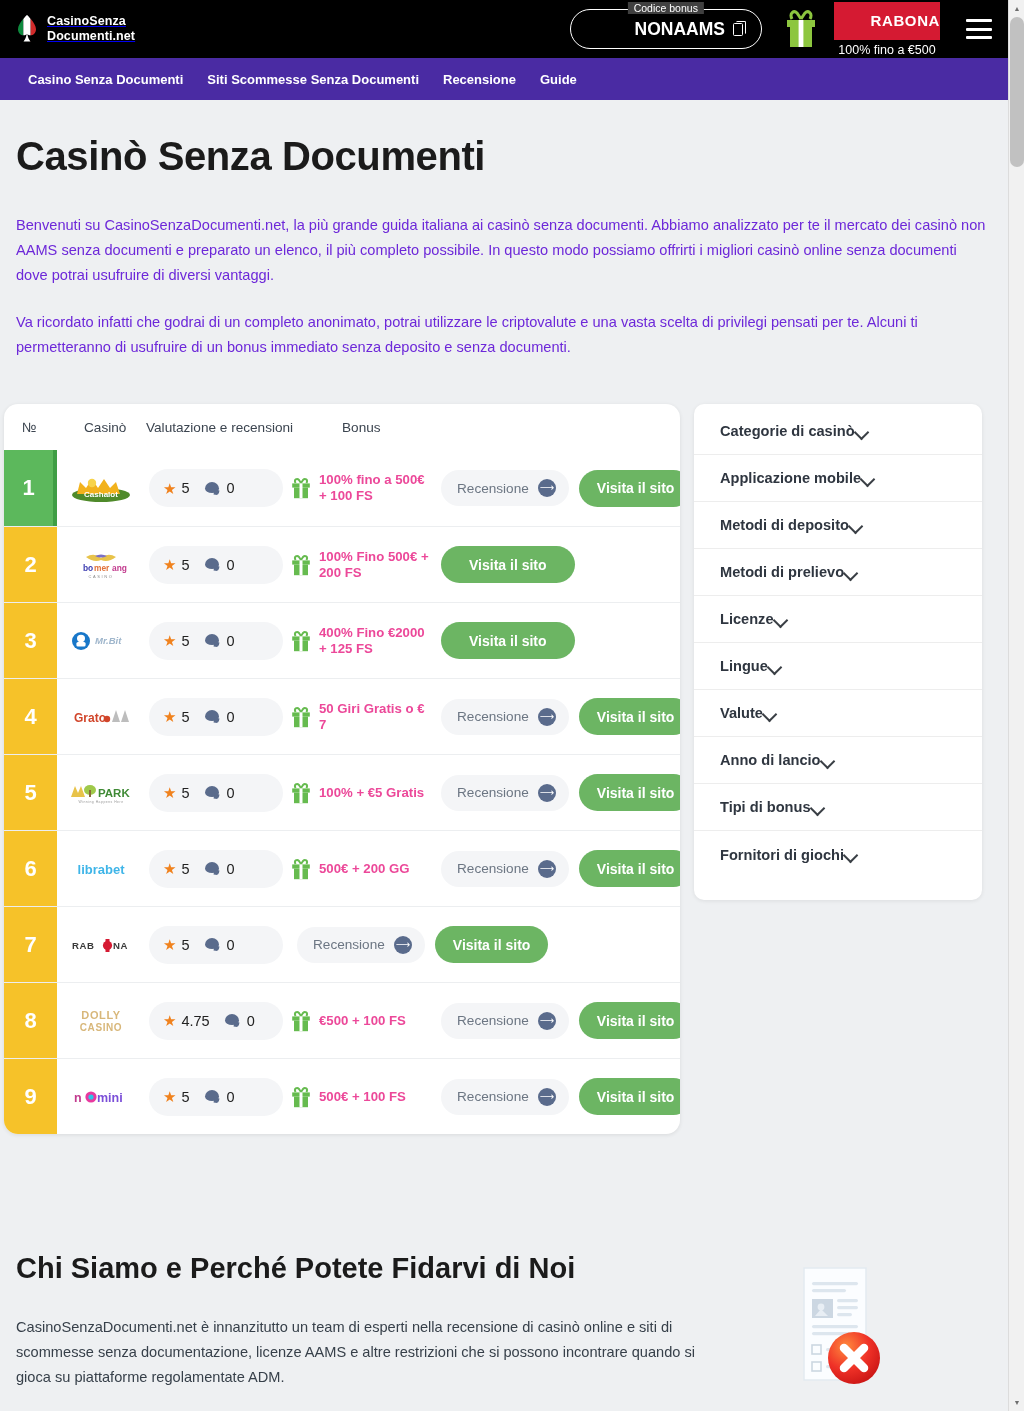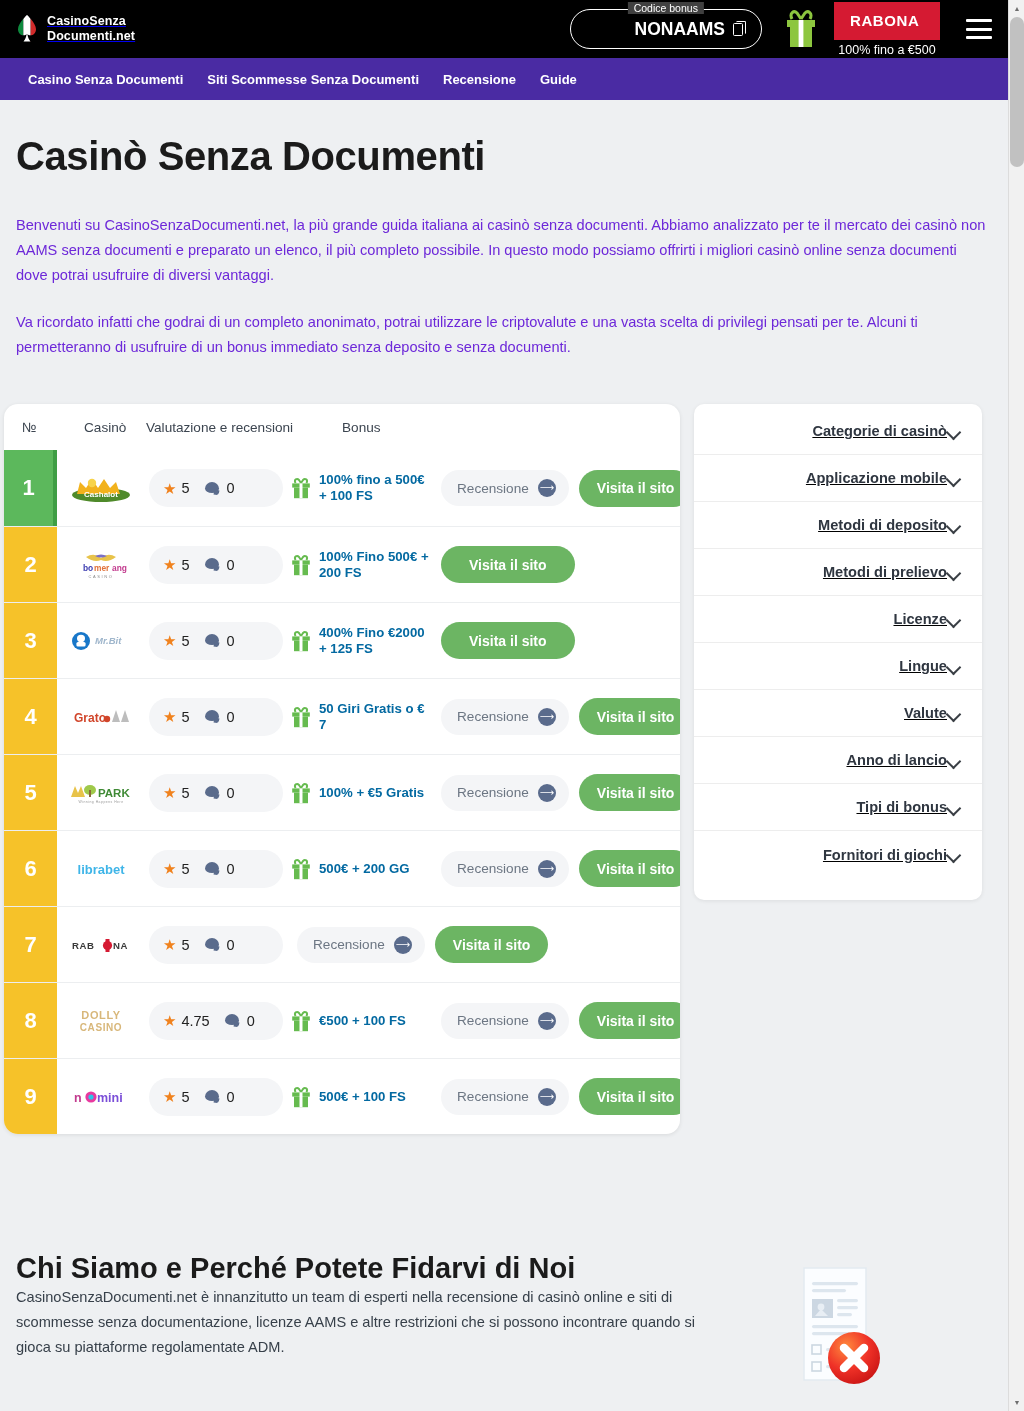--- a/index.html
+++ b/index.html
@@ -111,21 +111,21 @@
     border-radius: 1.5px;
     border-bottom: none; border-left: none;
   }
 
   .gift-big { width: 34px; height: 40px; position: relative; margin-right: 16px; flex:none;}
 
   .rabona-block { width: 106px; text-align: center; margin-right: 26px; }
   .rabona-logo {
     height: 38px;
     background: #d51a32;
-    display: flex; align-items: center; justify-content: flex-start; padding-left: 16px;
+    display: flex; align-items: center; justify-content: flex-end; padding-left: 16px;
   }
   .rabona-logo-text {
     color: #fff; font-weight: 700; font-size: 15px; letter-spacing: .6px;
   }
   .rabona-sub {
     color: #fff; font-size: 12.5px; margin-top: 3px; white-space: nowrap;
   }
   .burger { width: 26px; height: 20px; display: flex; flex-direction: column; justify-content: space-between; }
   .burger i { display: block; height: 3px; background: #fff; border-radius: 1px; }
 
@@ -226,21 +226,21 @@
     transform: rotate(12deg);
   }
   .rating-count { font-size: 14.5px; color: #222; margin-left: 2px;}
 
   .cell-bonus {
     width: 144px; flex: none;
     display: flex; align-items: center; gap: 8px;
     padding-left: 2px;
   }
   .gift-small { width: 20px; height: 22px; flex: none; position: relative; }
-  .bonus-text { font-size: 13.2px; font-weight: 700; color: #0369a1; line-height: 16px; }
+  .bonus-text { font-size: 13.2px; font-weight: 700; color: #ec4899; line-height: 16px; }
 
   .cell-actions {
     flex: 1;
     display: flex; align-items: center; gap: 10px;
     padding-left: 8px; padding-right: 14px;
   }
   .btn-review {
     background: #f4f5f7;
     border-radius: 20px;
     height: 36px;
@@ -275,41 +275,40 @@
   .sidebar {
     width: 288px;
     background: #fff;
     border-radius: 10px;
     box-shadow: 0 1px 4px rgba(0,0,0,.08);
     padding: 4px 0 22px 0;
     flex: none;
   }
   .acc-item {
     height: 47px;
-    display: flex; align-items: center; justify-content: flex-end;
+    display: flex; align-items: center; justify-content: flex-start;
     padding: 0 22px 0 26px;
     border-bottom: 1px solid #ededed;
     cursor: pointer;
-    text-decoration: underline;
   }
   .acc-item:last-child { border-bottom: none; }
   .acc-label { font-size: 14.6px; font-weight: 700; color: #2f3640; }
   .chev { width: 13px; height: 13px; position: relative; }
   .chev:before {
     content:""; position:absolute; left:1px; top:2px;
     width: 9px; height: 9px;
     border-right: 2px solid #3a3f45;
     border-bottom: 2px solid #3a3f45;
     transform: rotate(45deg);
   }
 
   
   .about { padding: 0 16px; margin-top: 118px; position: relative; }
   h2.about-title {
-    font-size: 29px; font-weight: 700; color: #1b1b1b; 
+    font-size: 29px; font-weight: 700; color: #1b1b1b; margin-bottom: 30px;
   }
   p.about-p {
     font-size: 14.6px; line-height: 25px; color: #37404a;
     max-width: 690px; margin-bottom: 22px;
   }
   .about-illu {
     position: absolute;
     right: 118px; top: 14px;
     width: 100px; height: 118px;
   }

